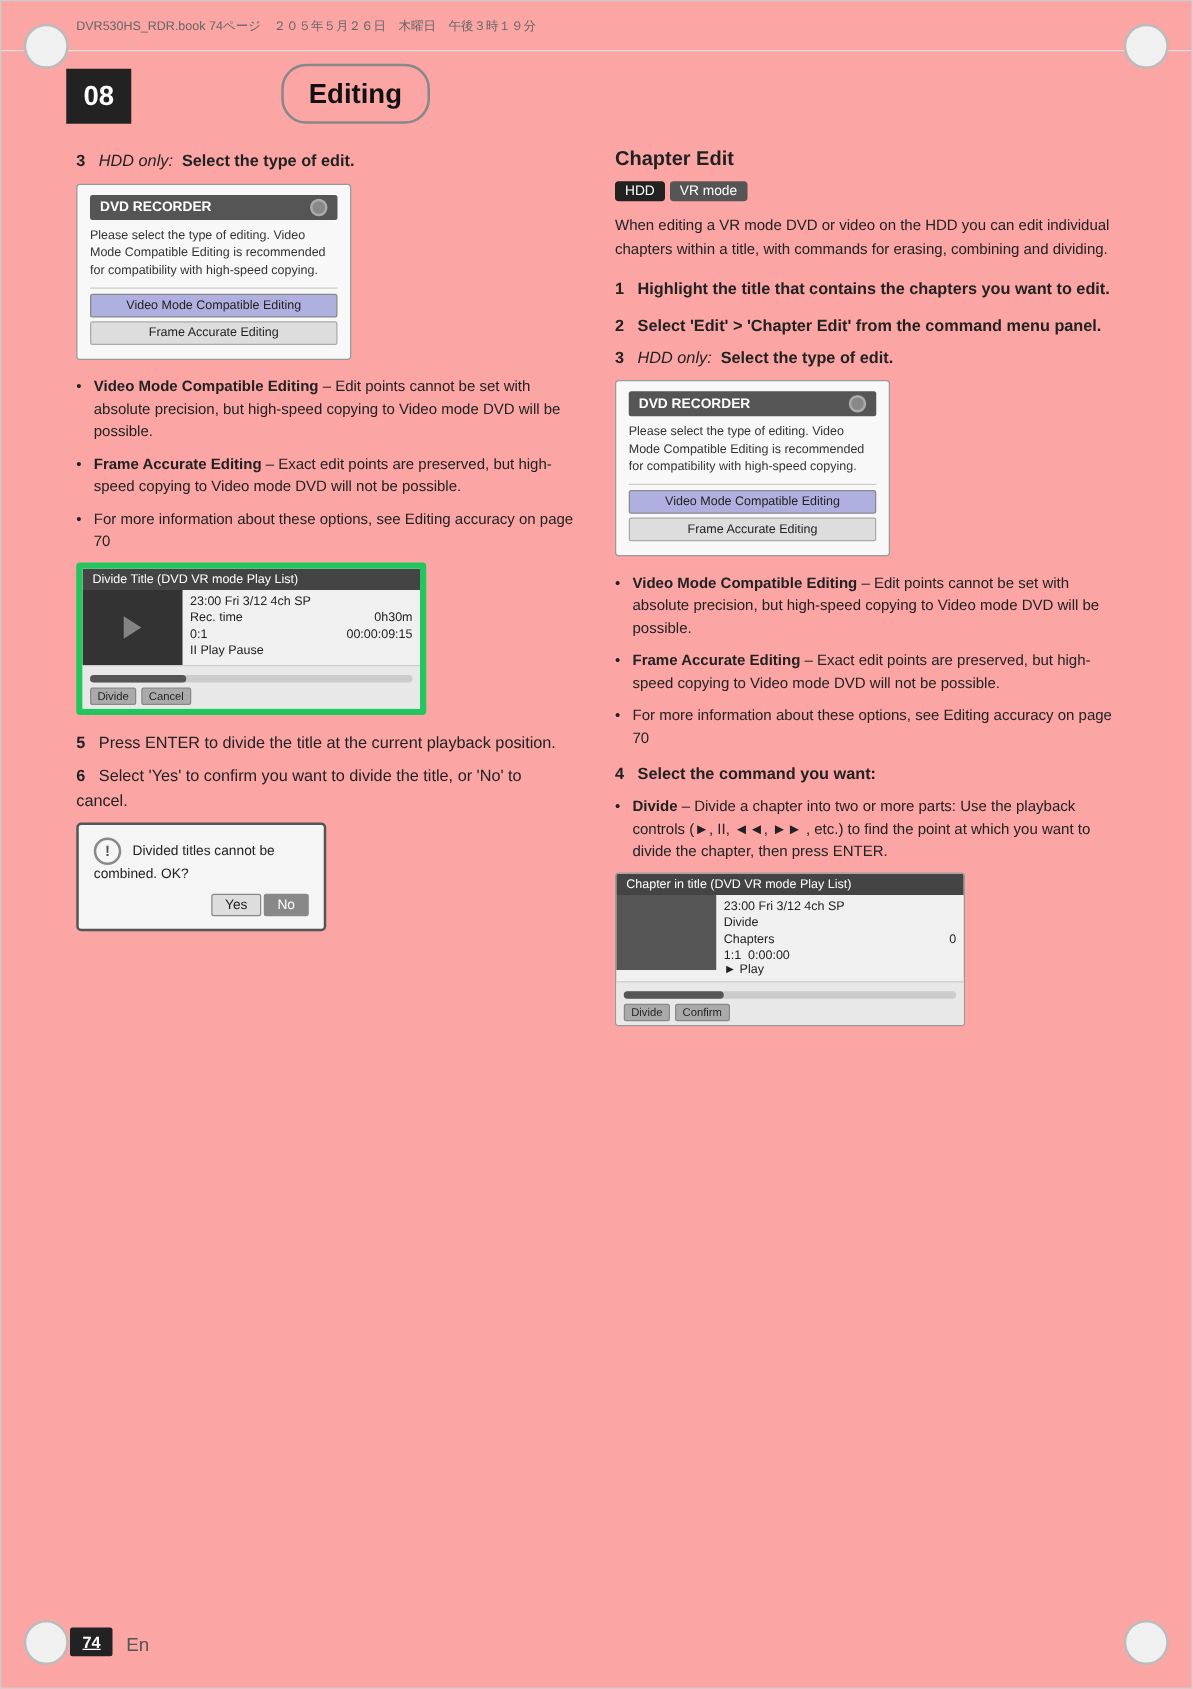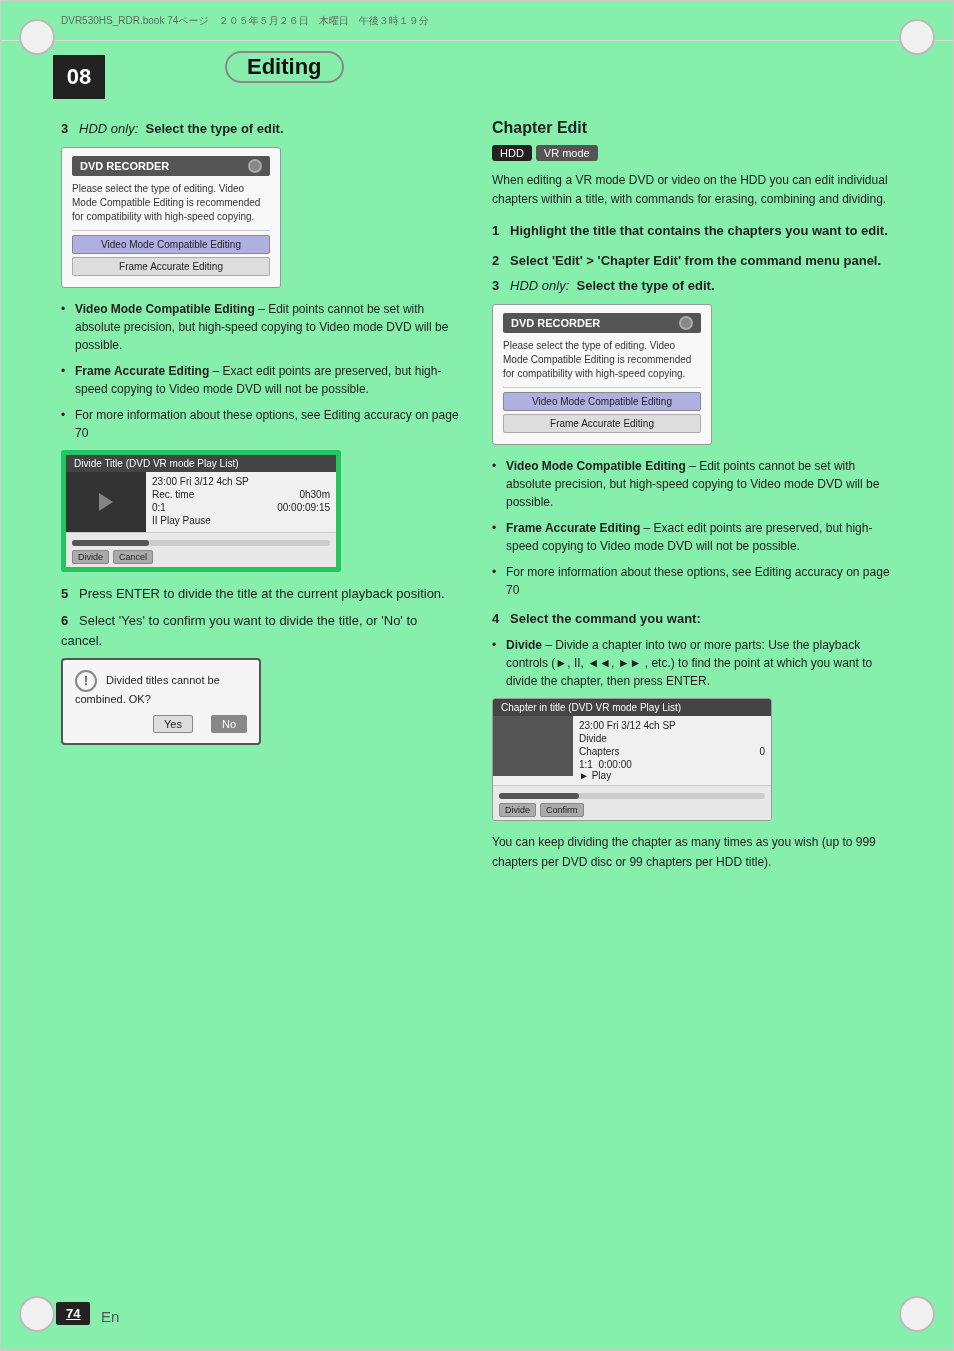--- a/index.html
+++ b/index.html
@@ -12,21 +12,21 @@
       color: #222;
       position: relative;
     }
 
     
     .page-outer {
       width: 954px;
       min-height: 1351px;
       border: 1px solid #ccc;
       position: relative;
-      background: #86efac;
+      background: #fca5a5;
     }
 
     
     .corner {
       position: absolute;
       width: 36px;
       height: 36px;
       border-radius: 50%;
       border: 2px solid #bbb;
       background: #f0f0f0;
@@ -63,21 +63,21 @@
     }
 
     
     .title-bar {
       border: 2px solid #888;
       border-radius: 20px;
       margin: 0 60px 0 120px;
       padding: 8px 20px;
       display: flex;
       align-items: center;
-      height: 32px;
+      height: 48px;
     }
     .title-bar h1 {
       font-size: 22px;
       font-weight: bold;
       color: #111;
     }
 
     .header-row {
       display: flex;
       align-items: stretch;
@@ -297,21 +297,21 @@
       align-items: center;
       justify-content: center;
       font-size: 12px;
       font-weight: bold;
       color: #555;
       margin-right: 6px;
       vertical-align: middle;
     }
     .confirm-btns {
       display: flex;
-      gap: 18px;
+      gap: 2px;
       justify-content: flex-end;
     }
     .confirm-btn {
       padding: 2px 10px;
       font-size: 11px;
       border: 1px solid #888;
       background: #ddd;
       cursor: pointer;
       border-radius: 2px;
     }
@@ -616,21 +616,20 @@
           <div class="progress-bar-outer">
             <div class="progress-bar-inner"></div>
           </div>
           <div class="playback-buttons">
             <div class="pb-btn">Divide</div>
             <div class="pb-btn">Confirm</div>
           </div>
         </div>
       </div>
 
-      <p style="font-size:12px;line-height:1.6;">You can keep dividing the chapter as many times as you wish (up to 999 chapters per DVD disc or 99 chapters per HDD title).</p>
 
     </div>
 
   </div>
 
   <div class="page-number-box">74</div>
   <div class="page-lang">En</div>
 
 </div>
 

